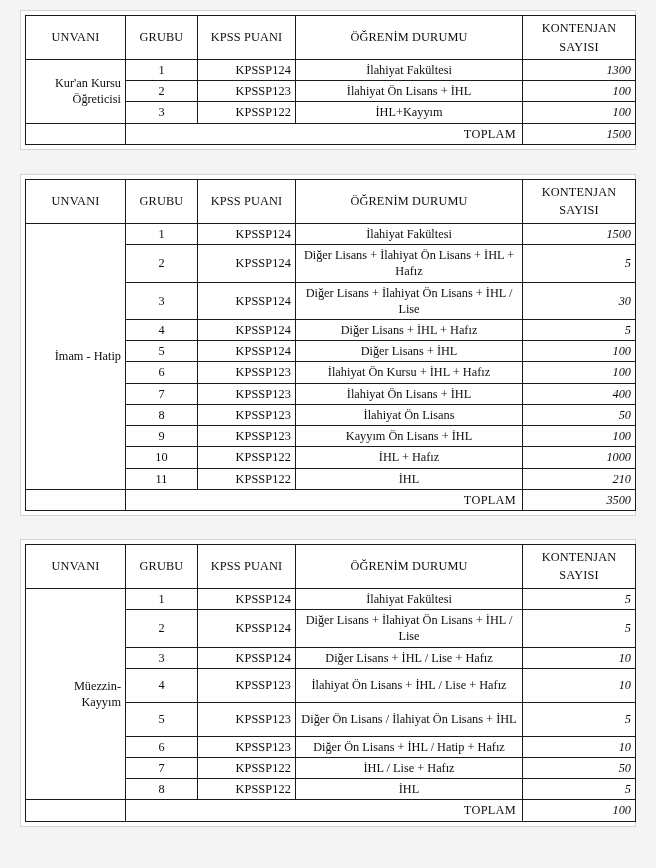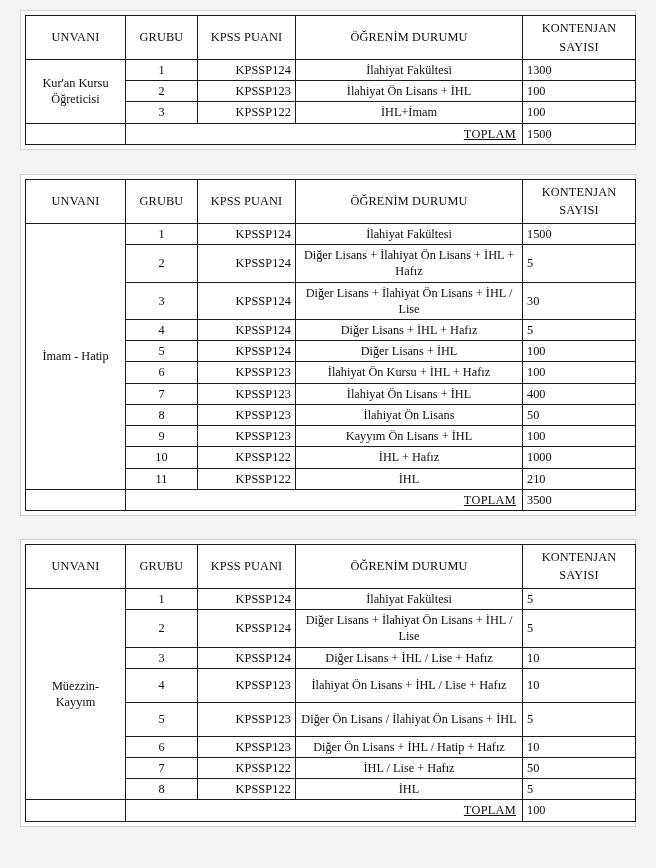--- a/index.html
+++ b/index.html
@@ -57,38 +57,37 @@
   thead td {
     text-align: center;
     height: 44px;
     font-size: 12.4px;
     letter-spacing: 0.15px;
   }
   thead td.two-line {
     line-height: 1.5;
   }
   td.unvani {
-    text-align: center;
+    text-align: right;
     line-height: 1.5;
     font-size: 12.3px;
   }
   td.grubu  { text-align: center; }
   td.kpss   { text-align: right; letter-spacing: 0.1px; }
   td.ogrenim{ text-align: center; padding-left: 6px; }
-  td.kont   { text-align: left; }
+  td.kont   { text-align: right; font-style: italic; }
 
   tr.r1 td { height: 17px; }
   tr.r2 td { height: 34px; }
 
   tr.toplam td.tlabel {
     text-align: right;
     padding-right: 6px;
     height: 19px;
     letter-spacing: 0.3px;
-    text-decoration: underline;
   }
   tr.toplam td.tblank {
     border-left: 1px solid #1a1a1a;
     border-right: 1px solid #1a1a1a;
     border-bottom: 1px solid #1a1a1a;
     border-top: 1px solid #1a1a1a;
   }
 </style>
 </head>
 <body>
@@ -129,21 +128,21 @@
         </tr>
         <tr class="r1">
           <td class="grubu">2</td>
           <td class="kpss">KPSSP123</td>
           <td class="ogrenim">İlahiyat Ön Lisans + İHL</td>
           <td class="kont">100</td>
         </tr>
         <tr class="r1">
           <td class="grubu">3</td>
           <td class="kpss">KPSSP122</td>
-          <td class="ogrenim">İHL+İmam</td>
+          <td class="ogrenim">İHL+Kayyım</td>
           <td class="kont">100</td>
         </tr>
         <tr class="toplam">
           <td class="tblank"></td>
           <td class="tlabel" colspan="3">TOPLAM</td>
           <td class="kont">1500</td>
         </tr>
       </tbody>
     </table>
   </div>

